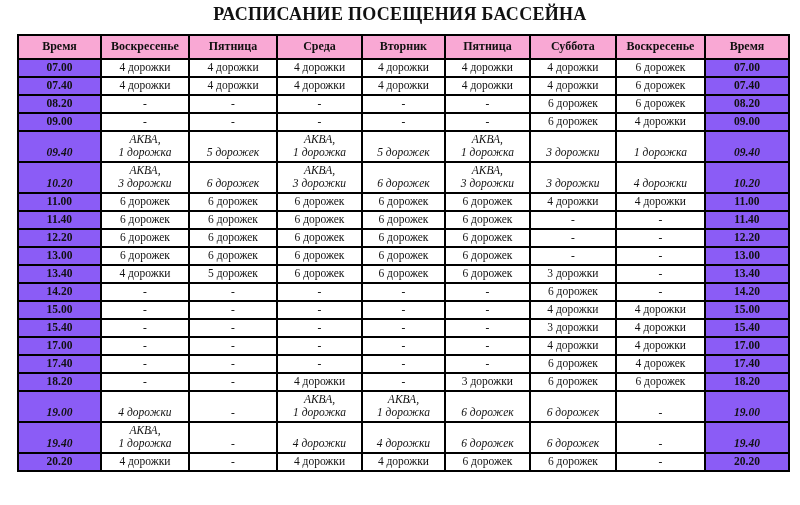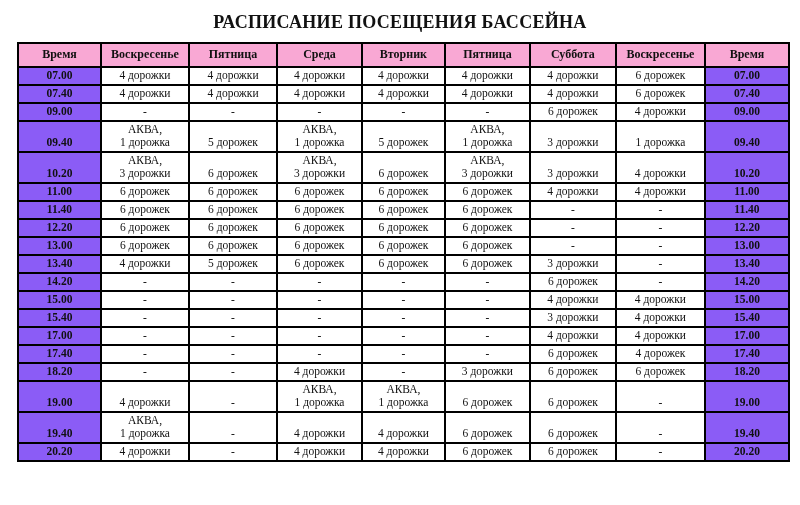--- a/index.html
+++ b/index.html
@@ -6,21 +6,21 @@
   html, body {
     width: 800px;
     height: 505px;
     background: #ffffff;
     font-family: "Liberation Serif", "DejaVu Serif", serif;
     overflow: hidden;
   }
   .page {
     width: 800px;
     height: 392px;
-    padding-top: 12px;
+    padding-top: 4px;
     border-radius: 20px;
   }
   .title {
     text-align: center;
     font-size: 18px;
     font-weight: bold;
     color: #111111;
     letter-spacing: 0.3px;
     margin-bottom: 9px;
   }
@@ -51,21 +51,21 @@
   }
   table.schedule td.time {
     background: #8b5cf6;
     font-weight: bold;
   }
   table.schedule td.cell {
     background: #ffffff;
     font-weight: normal;
   }
   table.schedule tr.regular td { height: 18px; }
-  table.schedule tr.tall td { height: 31px; }
+  table.schedule tr.tall td { height: 31px; font-style: italic; }
 </style>
 </head>
 <body>
 
 <div class="page">
   <h1 class="title">РАСПИСАНИЕ ПОСЕЩЕНИЯ БАССЕЙНА</h1>
   <table class="schedule">
     <colgroup id="colgroup">
         <col style="width: 82px;">
         <col style="width: 87px;">
@@ -107,20 +107,31 @@
           <td class="cell">4 дорожки</td>
           <td class="cell">4 дорожки</td>
           <td class="cell">4 дорожки</td>
           <td class="cell">4 дорожки</td>
           <td class="cell">4 дорожки</td>
           <td class="cell">4 дорожки</td>
           <td class="cell">6 дорожек</td>
           <td class="time">07.40</td>
         </tr>
         <tr class="regular">
+          <td class="time">08.20</td>
+          <td class="cell">-</td>
+          <td class="cell">-</td>
+          <td class="cell">-</td>
+          <td class="cell">-</td>
+          <td class="cell">-</td>
+          <td class="cell">6 дорожек</td>
+          <td class="cell">6 дорожек</td>
+          <td class="time">08.20</td>
+        </tr>
+        <tr class="regular">
           <td class="time">09.00</td>
           <td class="cell">-</td>
           <td class="cell">-</td>
           <td class="cell">-</td>
           <td class="cell">-</td>
           <td class="cell">-</td>
           <td class="cell">6 дорожек</td>
           <td class="cell">4 дорожки</td>
           <td class="time">09.00</td>
         </tr>

